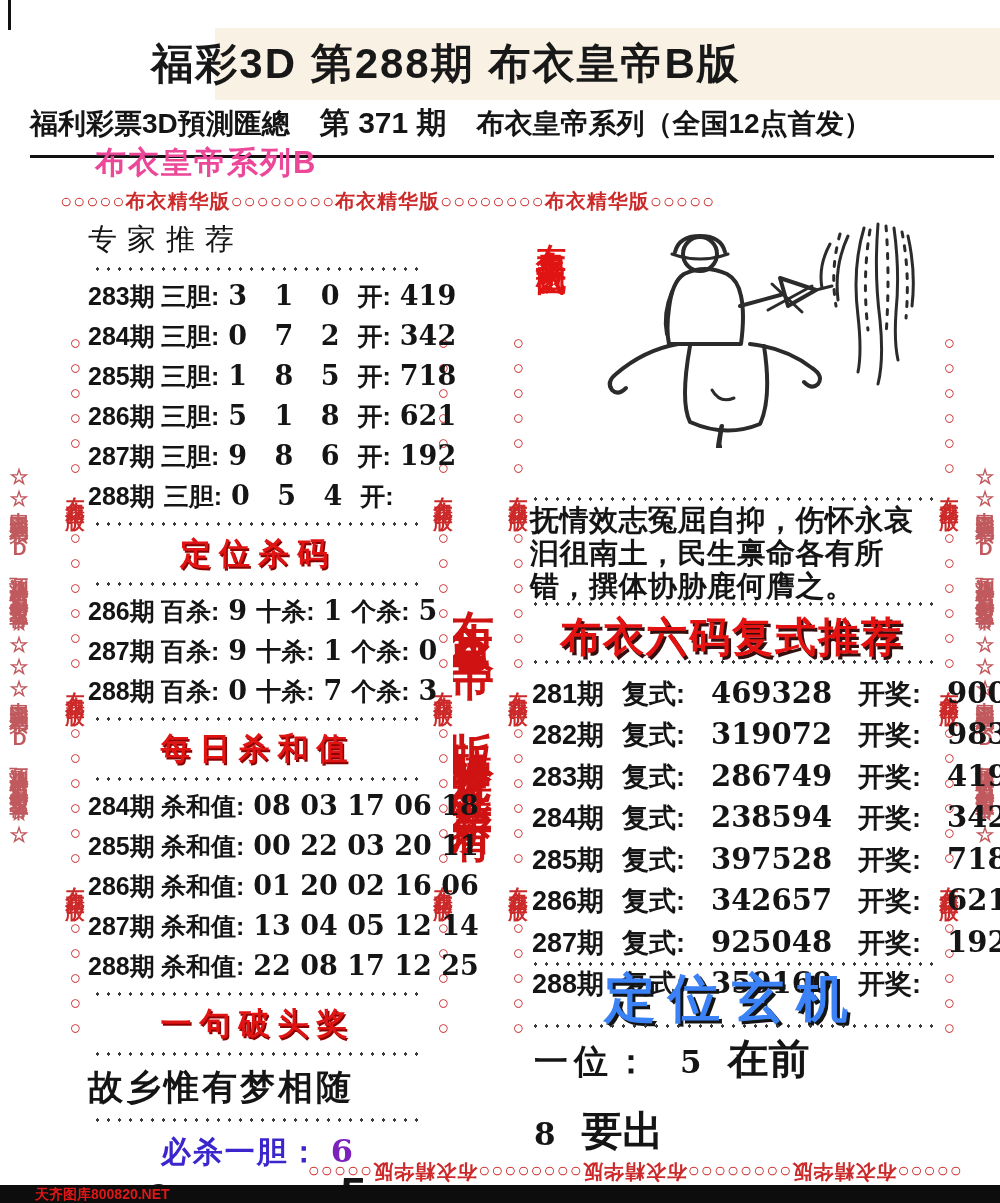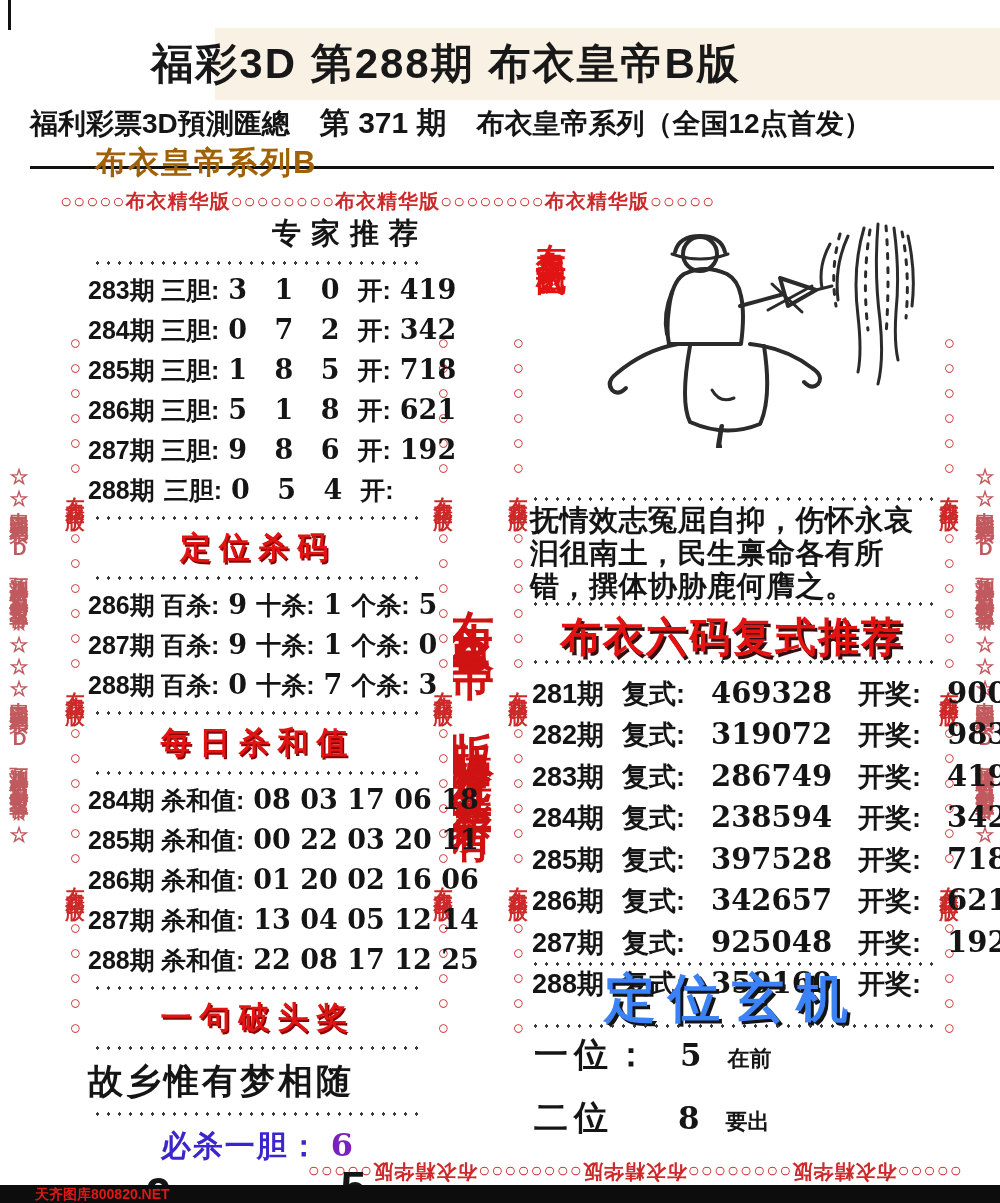--- a/index.html
+++ b/index.html
@@ -8,23 +8,23 @@
     font-family:"Liberation Sans", sans-serif;overflow:hidden;color:#151515;
   }
   .abs{position:absolute;}
   .vtext{writing-mode:vertical-rl;text-orientation:upright;}
 
   
   #title-band{left:215px;top:28px;width:785px;height:72px;background:#f8f1e4;}
   #main-title{left:0;top:36px;width:892px;text-align:center;font-size:42px;font-weight:800;letter-spacing:2px;color:#181818;}
   #corner-tick{left:8px;top:0;width:3px;height:30px;background:#111;}
   #subtitle{left:30px;top:103px;width:964px;display:flex;gap:30px;align-items:baseline;
-    border-bottom:3px solid #111;padding-bottom:22px;font-size:28px;font-weight:700;white-space:nowrap;}
+    border-bottom:3px solid #111;padding-bottom:11px;font-size:28px;font-weight:700;white-space:nowrap;}
   #subtitle .issue{font-size:30px;}
-  #series-tag{left:95px;top:142px;font-size:31px;font-weight:800;color:#a16207;letter-spacing:2px;}
+  #series-tag{left:95px;top:142px;font-size:31px;font-weight:800;color:#ec4899;letter-spacing:2px;}
 
   
   .outer-border{top:98px;width:30px;height:1088px;color:#c05a5e;font-size:19px;font-weight:600;
     letter-spacing:3px;overflow:hidden;text-align:center;}
   #outer-left{left:2px;}
   #outer-right{left:968px;}
 
   
   .ring-h{height:26px;line-height:26px;color:#cc2a2a;font-size:20px;font-weight:700;overflow:hidden;white-space:nowrap;letter-spacing:1px;}
   #frame-top{left:60px;top:188px;width:902px;}
@@ -35,21 +35,21 @@
   #mid-border-1{left:428px;top:214px;height:945px;}
   #mid-border-2{left:503px;top:214px;height:945px;}
 
   
   #banner{left:453px;top:214px;width:50px;height:945px;text-align:center;color:#cf1212;font-weight:800;overflow:hidden;}
   #banner .b1{font-size:46px;letter-spacing:14px;}
   #banner .b2{font-size:41px;letter-spacing:10px;}
 
   
   #left-col{left:88px;top:214px;width:340px;height:945px;overflow:visible;}
-  .black-title{font-size:29px;font-weight:700;text-align:right;letter-spacing:10px;margin:0 0 0 0;}
+  .black-title{font-size:29px;font-weight:400;text-align:left;letter-spacing:10px;margin:6px 0 0 0;}
   .red-title{font-size:31px;font-weight:800;text-align:center;letter-spacing:8px;color:#e11414;
     text-shadow:1.5px 1.5px 0 #8b0000;margin:2px 0;}
   .dots{height:8px;margin:5px 4px;background-image:radial-gradient(circle,#3a3a3a 1.6px,transparent 1.8px);
     background-size:11px 8px;background-position:left center;}
   .row{display:flex;align-items:baseline;gap:9px;font-size:25px;font-weight:700;margin:7px 0;white-space:nowrap;}
   .row .qi{min-width:64px;}
   .num{font-family:"DejaVu Serif", serif;font-weight:600;font-size:27px;}
   .sp{letter-spacing:9px;}
   .sentence{font-size:35px;font-weight:800;letter-spacing:3px;margin:6px 0 2px 0;}
   .bisha{text-align:center;font-size:30px;font-weight:700;color:#3a26cc;margin:8px 0 0 0;letter-spacing:2px;}
@@ -75,21 +75,21 @@
     color:#e51212;letter-spacing:2px;text-shadow:2.5px 2.5px 0 #33100f;white-space:nowrap;}
   #liuma-rows{position:absolute;left:2px;top:456px;width:402px;}
   #liuma-rows .row{font-size:27px;gap:26px;margin:5.5px 0;}
   #liuma-rows .num{font-size:29px;}
   #dwxj-title{position:absolute;left:0;top:750px;width:404px;text-align:center;font-size:52px;font-weight:800;
     color:#3b82f6;letter-spacing:12px;text-shadow:3px 3px 0 #141414;white-space:nowrap;}
   #dwxj-rows{position:absolute;left:4px;top:818px;width:400px;}
   .posrow{display:flex;align-items:baseline;gap:26px;margin-bottom:17px;white-space:nowrap;}
   .posrow .pos{font-size:34px;font-weight:800;letter-spacing:6px;min-width:118px;}
   .posrow .pnum{font-family:"DejaVu Serif", serif;font-size:31px;font-weight:600;}
-  .posrow .hint{font-size:22px;font-weight:800;}
+  .posrow .hint{font-size:41px;font-weight:800;}
 
   
   #footer-bar{left:0;top:1185px;width:1000px;height:18px;background:#0d0d0d;}
   #footer-site{left:35px;top:1185px;font-size:14px;font-weight:700;color:#e01717;line-height:18px;}
 
   svg .stroke{fill:none;stroke:#2b2b2b;stroke-width:4;stroke-linecap:round;stroke-linejoin:round;}
   svg .thin{fill:none;stroke:#2b2b2b;stroke-width:3;stroke-linecap:round;}
 </style>
 </head>
 <body>
@@ -363,21 +363,20 @@
   <div id="dwxj-title">定位玄机</div>
   <div class="rdots" style="top:808px"></div>
 
   <div id="dwxj-rows">
     <div class="posrow">
       <span class="pos">一位：</span>
       <span class="pnum">5</span>
       <span class="hint">在前</span>
     </div>
     <div class="posrow">
-      <span class="pos">二位</span>
       <span class="pnum">8</span>
       <span class="hint">要出</span>
     </div>
   </div>
 </div>
 
 <div class="abs" id="footer-bar"></div>
 <div class="abs" id="footer-site">天齐图库800820.NET</div>
 
 </body></html>

